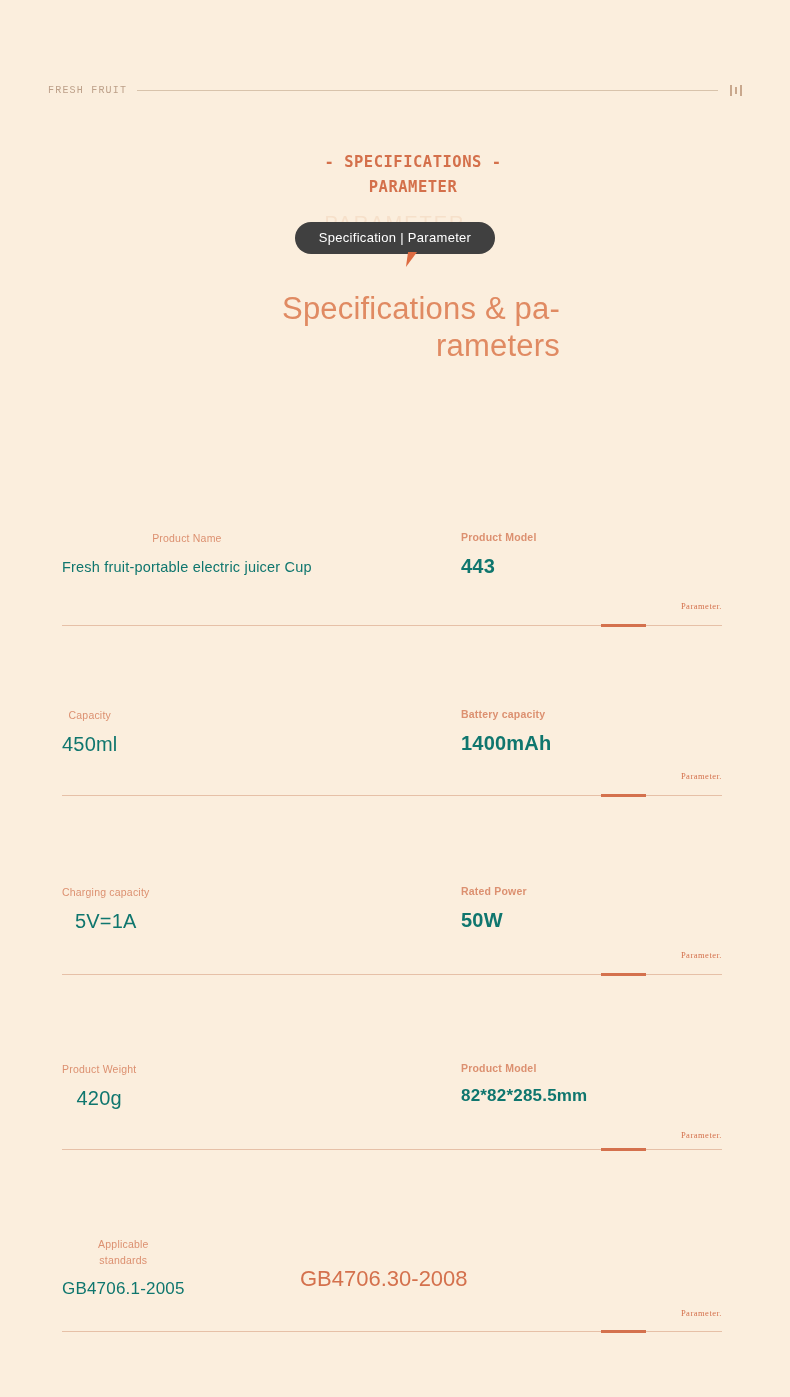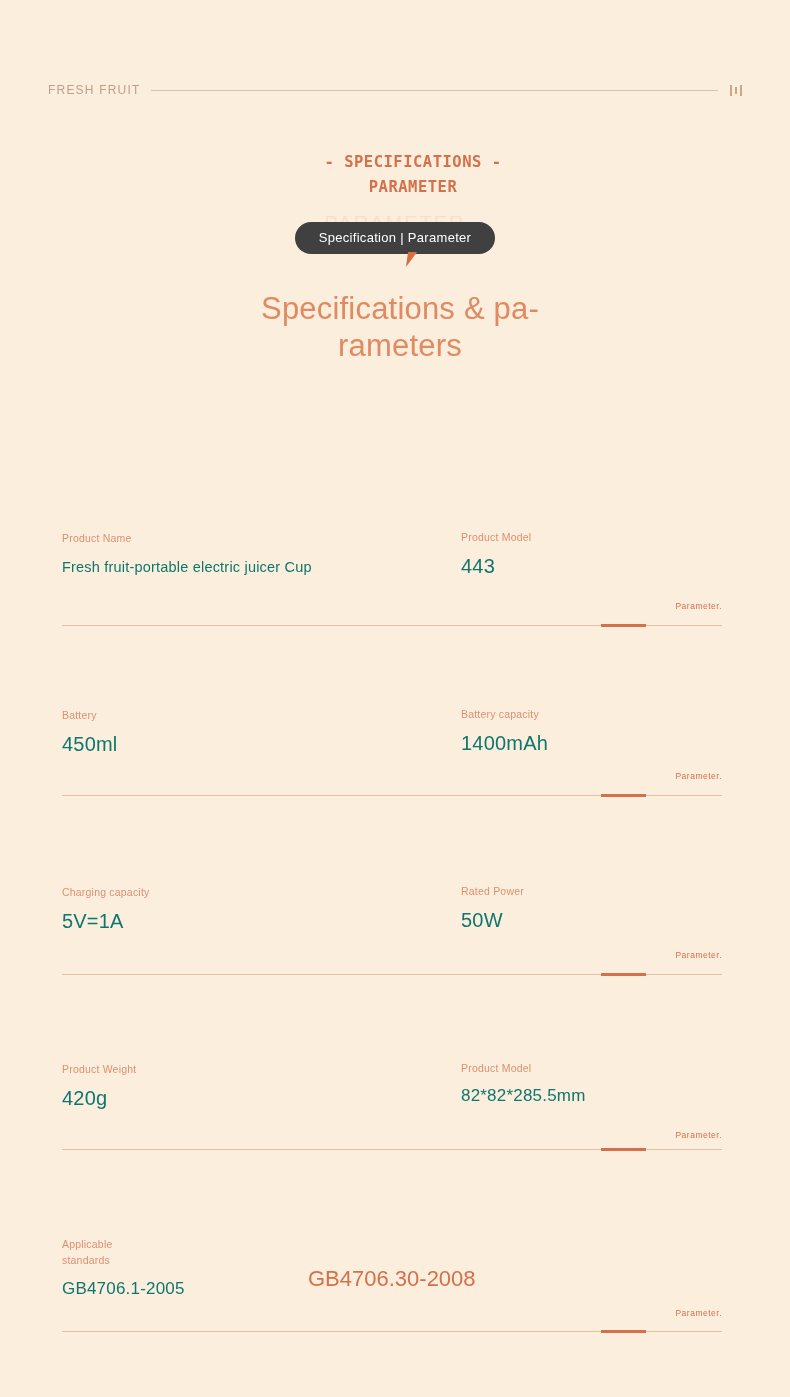--- a/index.html
+++ b/index.html
@@ -20,24 +20,24 @@
   .topbar {
     position: absolute;
     top: 78px;
     left: 48px;
     right: 48px;
     height: 24px;
     display: flex;
     align-items: center;
   }
   .topbar-label {
-    font-size: 12px;
+    font-size: 10px;
     letter-spacing: 1.2px;
     color: #bda089;
-    font-family: Liberation Sans, sans-serif;
+    font-family: Liberation Mono, monospace;
     white-space: nowrap;
   }
   .topbar-rule {
     flex: 1;
     height: 1px;
     background: #d8c3ab;
     margin-left: 10px;
     margin-right: 12px;
   }
   .topbar-marks {
@@ -97,21 +97,21 @@
     border-bottom: 15px solid transparent;
     transform: skewX(-8deg);
   }
   .title {
     margin-top: 36px;
     font-size: 31px;
     line-height: 37px;
     color: #e08a62;
     letter-spacing: 0.2px;
     padding: 0 230px 0 240px;
-    text-align: center;
+    text-align: right;
   }
   .title-ghost {
     position: absolute;
     top: 212px;
     left: 0;
     width: 790px;
     text-align: center;
     font-size: 20px;
     color: #f6e0ca;
     letter-spacing: 2px;
@@ -128,22 +128,22 @@
   .row {
     position: relative;
     height: 177px;
   }
   .cell {
     position: absolute;
     top: 0;
   }
   .cell.left  { left: 62px; }
   .cell.right { left: 461px; }
-  .row .cell.left  { top: 12px; }
-  .row .cell.right { top: 11px; }
+  .row .cell.left  { top: 12px; text-align: center; }
+  .row .cell.right { top: 11px; font-weight: bold; }
 
   .lbl {
     font-size: 10.5px;
     color: #dc9070;
     line-height: 13px;
     letter-spacing: 0.2px;
   }
   .val {
     margin-top: 11px;
     font-size: 20px;
@@ -164,21 +164,21 @@
   .row-rule-accent {
     position: absolute;
     width: 45px;
     height: 3px;
     background: #d4714d;
     left: 601px;
   }
   .row-note {
     position: absolute;
     right: 68px;
-    font-family: Liberation Sans, sans-serif;
+    font-family: Liberation Serif, serif;
     font-size: 8.5px;
     color: #d4714d;
     letter-spacing: 0.5px;
   }
 
   
   .r1 .row-rule        { top: 105px; }
   .r1 .row-rule-accent { top: 104px; }
   .r1 .row-note        { top: 81px; }
 
@@ -195,21 +195,21 @@
   .r4 .row-note        { top: 79px; }
 
   .r5 .row-rule        { top: 103px; }
   .r5 .row-rule-accent { top: 102px; }
   .r5 .row-note        { top: 80px; }
 
   .r5 .cell.left { top: 8px; }
   .r5 .lbl.two { line-height: 16px; }
   .r5 .val2 {
     position: absolute;
-    left: 308px;
+    left: 300px;
     top: 38px;
     font-size: 22px;
     color: #d4714d;
     white-space: nowrap;
   }
 </style>
 </head>
 <body>
 
 <div class="topbar">
@@ -247,21 +247,21 @@
       <div class="lbl">Product Model</div>
       <div class="val">443</div>
     </div>
     <div class="row-note">Parameter.</div>
     <div class="row-rule"></div>
     <div class="row-rule-accent"></div>
   </div>
 
   <div class="row r2">
     <div class="cell left">
-      <div class="lbl">Battery</div>
+      <div class="lbl">Capacity</div>
       <div class="val">450ml</div>
     </div>
     <div class="cell right">
       <div class="lbl">Battery capacity</div>
       <div class="val">1400mAh</div>
     </div>
     <div class="row-note">Parameter.</div>
     <div class="row-rule"></div>
     <div class="row-rule-accent"></div>
   </div>

